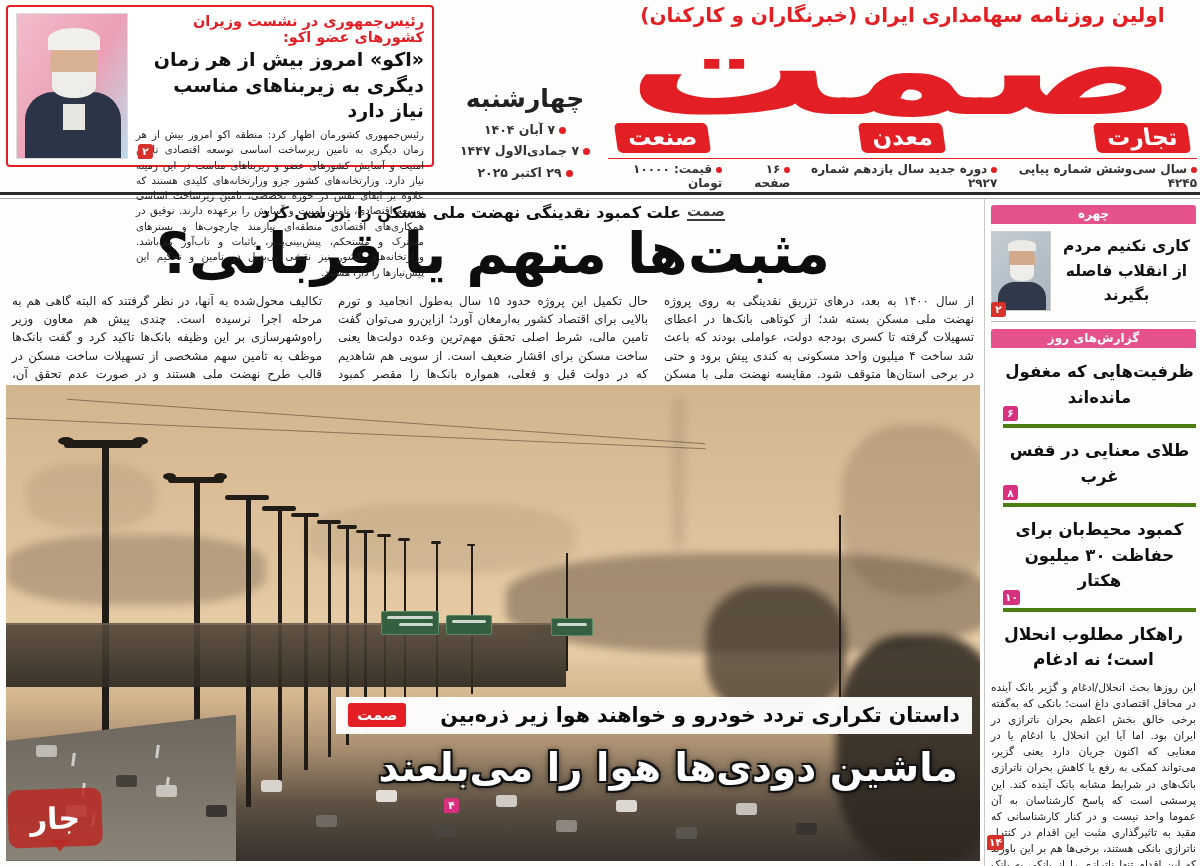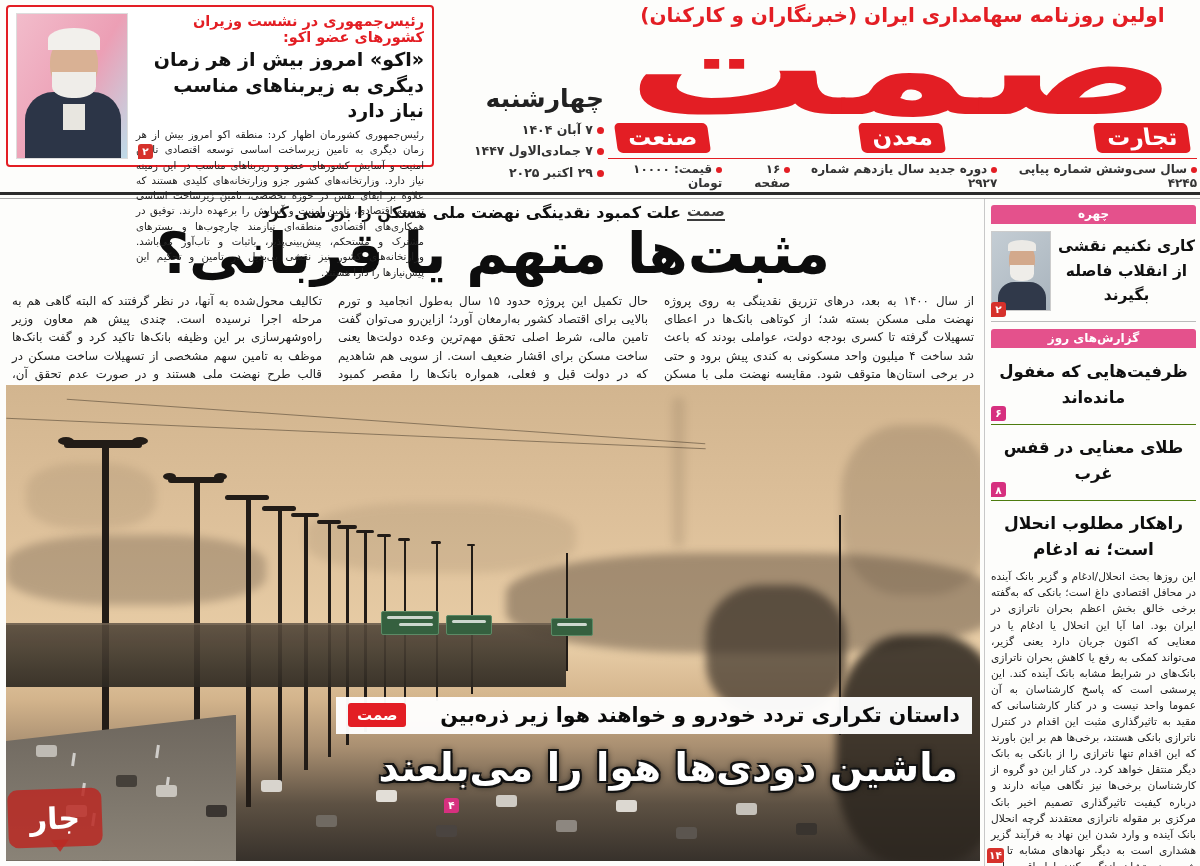--- a/index.html
+++ b/index.html
@@ -27,21 +27,21 @@
     background:#2c3547; border-radius:28px 28px 0 0; }
   .eco-photo .shirt { position:absolute; bottom:28px; left:46px; width:22px; height:26px; background:#e8e6e0; }
   .eco-photo .head { position:absolute; top:22px; left:33px; width:48px; height:58px;
     background:#d9b194; border-radius:45% 45% 48% 48%; }
   .eco-photo .hair { position:absolute; top:14px; left:31px; width:52px; height:22px;
     background:#f2f0ec; border-radius:50% 50% 0 0; }
   .eco-photo .beard { position:absolute; top:58px; left:35px; width:44px; height:26px;
     background:#efede9; border-radius:0 0 45% 45%; }
   .links-line { position:absolute; bottom:1px; left:28px; direction:ltr;
     font-size:14.5px; font-weight:bold; color:#333; letter-spacing:.3px; }
-  .date-block { position:absolute; top:84px; left:446px; width:158px; text-align:right; }
+  .date-block { position:absolute; top:84px; left:446px; width:158px; text-align:center; }
   .weekday { font-size:25px; font-weight:bold; color:#222; margin-bottom:6px; }
   .date-line { font-size:12.5px; font-weight:bold; color:#333; line-height:1.7; }
   .dot { display:inline-block; width:7px; height:7px; border-radius:50%; background:#e31e24; margin-left:4px; }
   .masthead { position:absolute; top:0; left:608px; width:589px; height:190px; }
   .tagline { color:#e31e24; font-size:20px; font-weight:bold; text-align:center; margin-top:3px; }
   .logo-wrap { position:relative; height:128px; overflow:visible; }
   .logo-big { position:absolute; top:-38px; right:0; left:0; text-align:center;
     font-size:132px; font-weight:bold; color:#e31e24; transform:scaleX(1.55); line-height:1.2; }
   .logo-words { position:absolute; bottom:2px; right:8px; left:8px; display:flex;
     justify-content:space-between; align-items:flex-end; }
@@ -108,28 +108,28 @@
   .avatar { width:60px; height:80px; position:relative; overflow:hidden; border:1px solid #ccc;
     background:linear-gradient(135deg,#c4cdd4,#a9b4bd); }
   .avatar .suit { position:absolute; bottom:-6px; left:6px; width:48px; height:34px;
     background:#30394a; border-radius:16px 16px 0 0; }
   .avatar .head { position:absolute; top:12px; left:17px; width:26px; height:32px;
     background:#d3a98c; border-radius:45%; }
   .avatar .hair { position:absolute; top:8px; left:16px; width:28px; height:11px;
     background:#eceae6; border-radius:50% 50% 0 0; }
   .avatar .beard { position:absolute; top:33px; left:18px; width:24px; height:16px;
     background:#efede9; border-radius:0 0 45% 45%; }
-  .report-item { position:relative; padding:6px 0 14px; border-bottom:1px solid #4d7c0f; margin-bottom:4px; }
+  .report-item { position:relative; padding:6px 0 14px; border-bottom:4px solid #4d7c0f; margin-bottom:4px;margin-left:12px; }
   .report-title { font-size:16.5px; font-weight:bold; text-align:center; line-height:1.55; color:#101010; }
   .report-badge { position:absolute; bottom:3px; left:0; }
   .analysis { position:relative; padding-top:6px; }
   .analysis-title { font-size:17px; font-weight:bold; text-align:center; line-height:1.5;
     color:#0e0e0e; margin-bottom:6px; }
   .analysis-body { font-size:10.6px; line-height:1.52; text-align:justify; color:#222; }
-  .analysis-badge { position:absolute; bottom:3px; left:2px; }
+  .analysis-badge { position:absolute; bottom:16px; left:2px; }
 </style>
 </head>
 <body>
 
 <div class="header">
 
   <div class="eco-box">
     <div class="eco-text">
       <div class="eco-kicker">رئیس‌جمهوری در نشست وزیران کشورهای عضو اکو:</div>
       <div class="eco-headline">«اکو» امروز بیش از هر زمان دیگری به زیربناهای مناسب نیاز دارد</div>
@@ -172,39 +172,43 @@
   </div>
 </div>
 
 <div class="main-divider"></div>
 
 <div class="content">
 
   <div class="sidebar">
     <div class="section-bar">چهره</div>
     <div class="chehreh-item">
-      <div class="chehreh-title">کاری نکنیم نقشی از انقلاب فاصله بگیرند</div>
+      <div class="chehreh-title">کاری نکنیم مردم از انقلاب فاصله بگیرند</div>
       <div class="avatar">
         <div class="suit"></div>
         <div class="head"></div>
         <div class="hair"></div>
         <div class="beard"></div>
       </div>
       <span class="badge red chehreh-badge">۲</span>
     </div>
 
     <div class="section-bar">گزارش‌های روز</div>
 
     <div class="report-item">
       <div class="report-title">ظرفیت‌هایی که مغفول مانده‌اند</div>
       <span class="badge pink report-badge">۶</span>
     </div>
     <div class="report-item">
       <div class="report-title">طلای معنایی در قفس غرب</div>
       <span class="badge pink report-badge">۸</span>
+    </div>
+    <div class="report-item">
+      <div class="report-title">کمبود محیط‌بان برای حفاظت ۳۰ میلیون هکتار</div>
+      <span class="badge pink report-badge">۱۰</span>
     </div>
 
     <div class="analysis">
       <div class="analysis-title">راهکار مطلوب انحلال است؛ نه ادغام</div>
       <div class="analysis-body">این روزها بحث انحلال/ادغام و گزیر بانک آینده در محافل اقتصادی داغ است؛ بانکی که به‌گفته برخی خالق بخش اعظم بحران ناترازی در ایران بود. اما آیا این انحلال یا ادغام یا در معنایی که اکنون جریان دارد یعنی گزیر، می‌تواند کمکی به رفع یا کاهش بحران ناترازی بانک‌های در شرایط مشابه بانک آینده کند. این پرسشی است که پاسخ کارشناسان به آن عموما واحد نیست و در کنار کارشناسانی که مقید به تاثیرگذاری مثبت این اقدام در کنترل ناترازی بانکی هستند، برخی‌ها هم بر این باورند که این اقدام تنها ناترازی را از بانکی به بانک دیگر منتقل خواهد کرد. در کنار این دو گروه از کارشناسان برخی‌ها نیز نگاهی میانه دارند و درباره کیفیت تاثیرگذاری تصمیم اخیر بانک مرکزی بر مقوله ناترازی معتقدند گرچه انحلال بانک آینده و وارد شدن این نهاد به فرآیند گزیر هشداری است به دیگر نهادهای مشابه تا در شیوه مدیریتشان بازنگری کنند، اما واقعیت این است که راهکار مطلوب این بانک اعلام ورشکستگی این بانک و عدم ادغام آن در بانک ملی بود. زیرا با ادغام بانک آینده در بانک ملی به‌طور قطع فشارهای مالی این ناترازی به این بانک دولتی منتقل خواهد شد و حتی ممکن است شاهد اتفاقی مشابه آنچه که اکنون بانک سپه در حال تجربه آن است برای بانک ملی باشیم.</div>
     </div>
     <span class="badge red analysis-badge">۱۴</span>
   </div>
 
   <div class="main-area">

